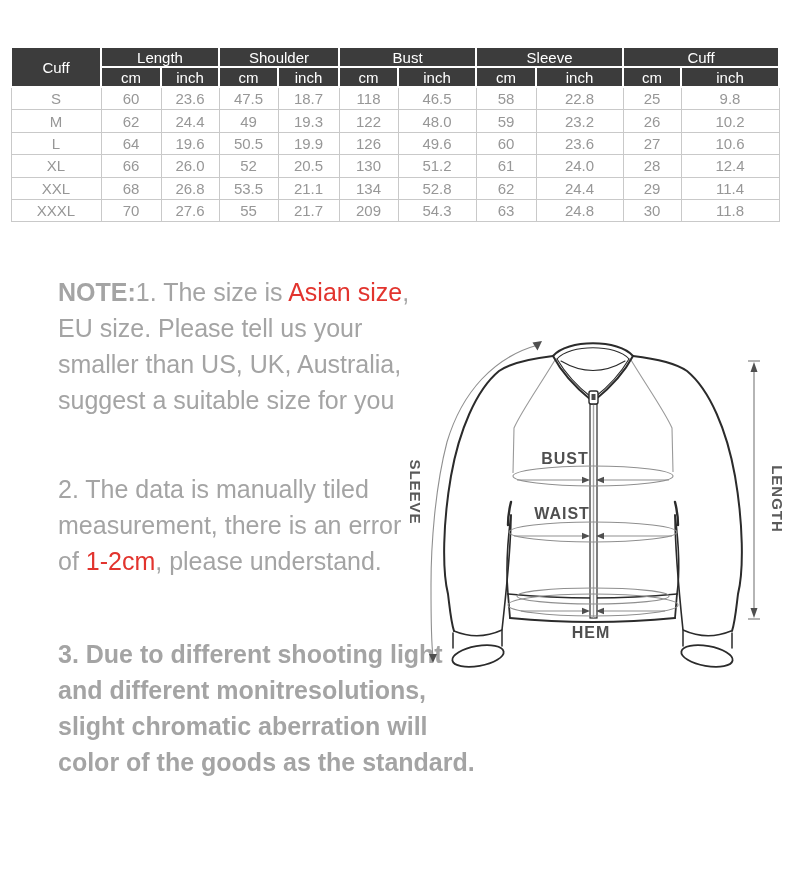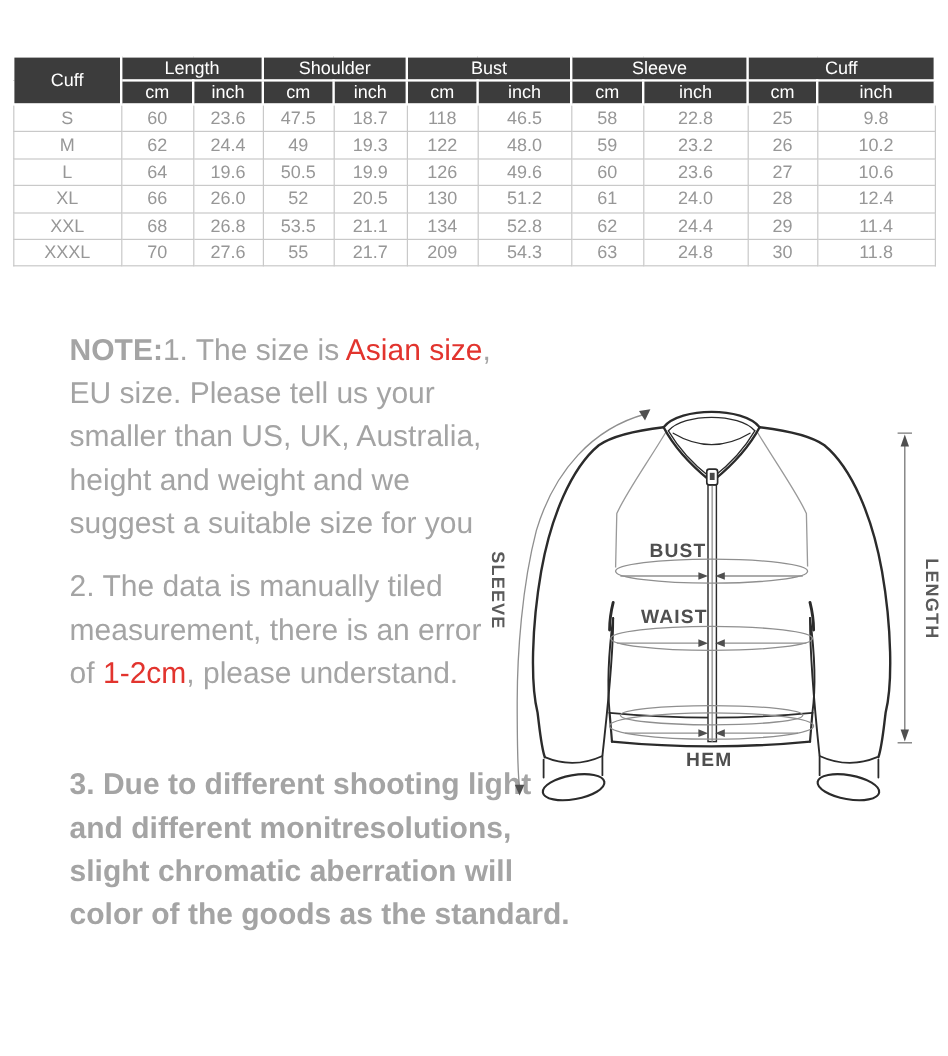--- a/index.html
+++ b/index.html
@@ -169,21 +169,20 @@
           <td>30</td>
           <td>11.8</td>
         </tr>
       </tbody>
   </table>
 
   <div class="note" id="note1">
     <div class="nline"><span class="bold">NOTE:</span><span>1. The size is </span><span class="red">Asian size</span><span>,</span></div>
     <div class="nline">EU size. Please tell us your</div>
     <div class="nline">smaller than US, UK, Australia,</div>
-    <div class="nline">height and weight and we</div>
     <div class="nline">suggest a suitable size for you</div>
   </div>
 
   <div class="note" id="note2">
     <div class="nline">2. The data is manually tiled</div>
     <div class="nline">measurement, there is an error</div>
     <div class="nline"><span>of </span><span class="red">1-2cm</span><span>, please understand.</span></div>
   </div>
 
   <div class="note" id="note3">

